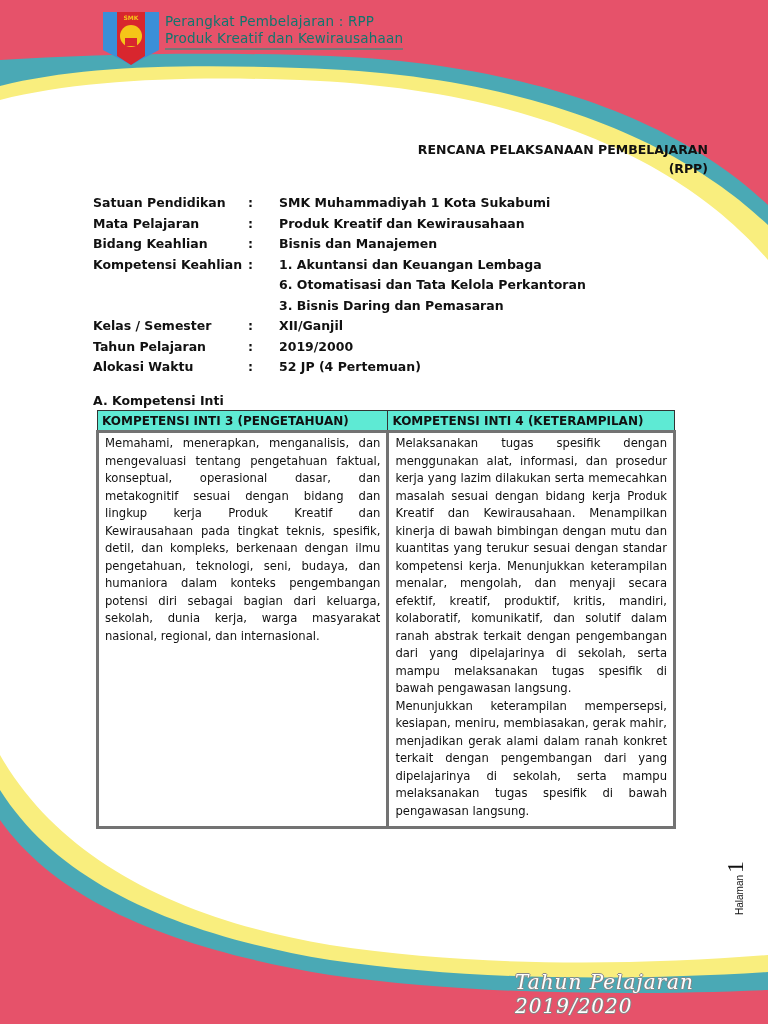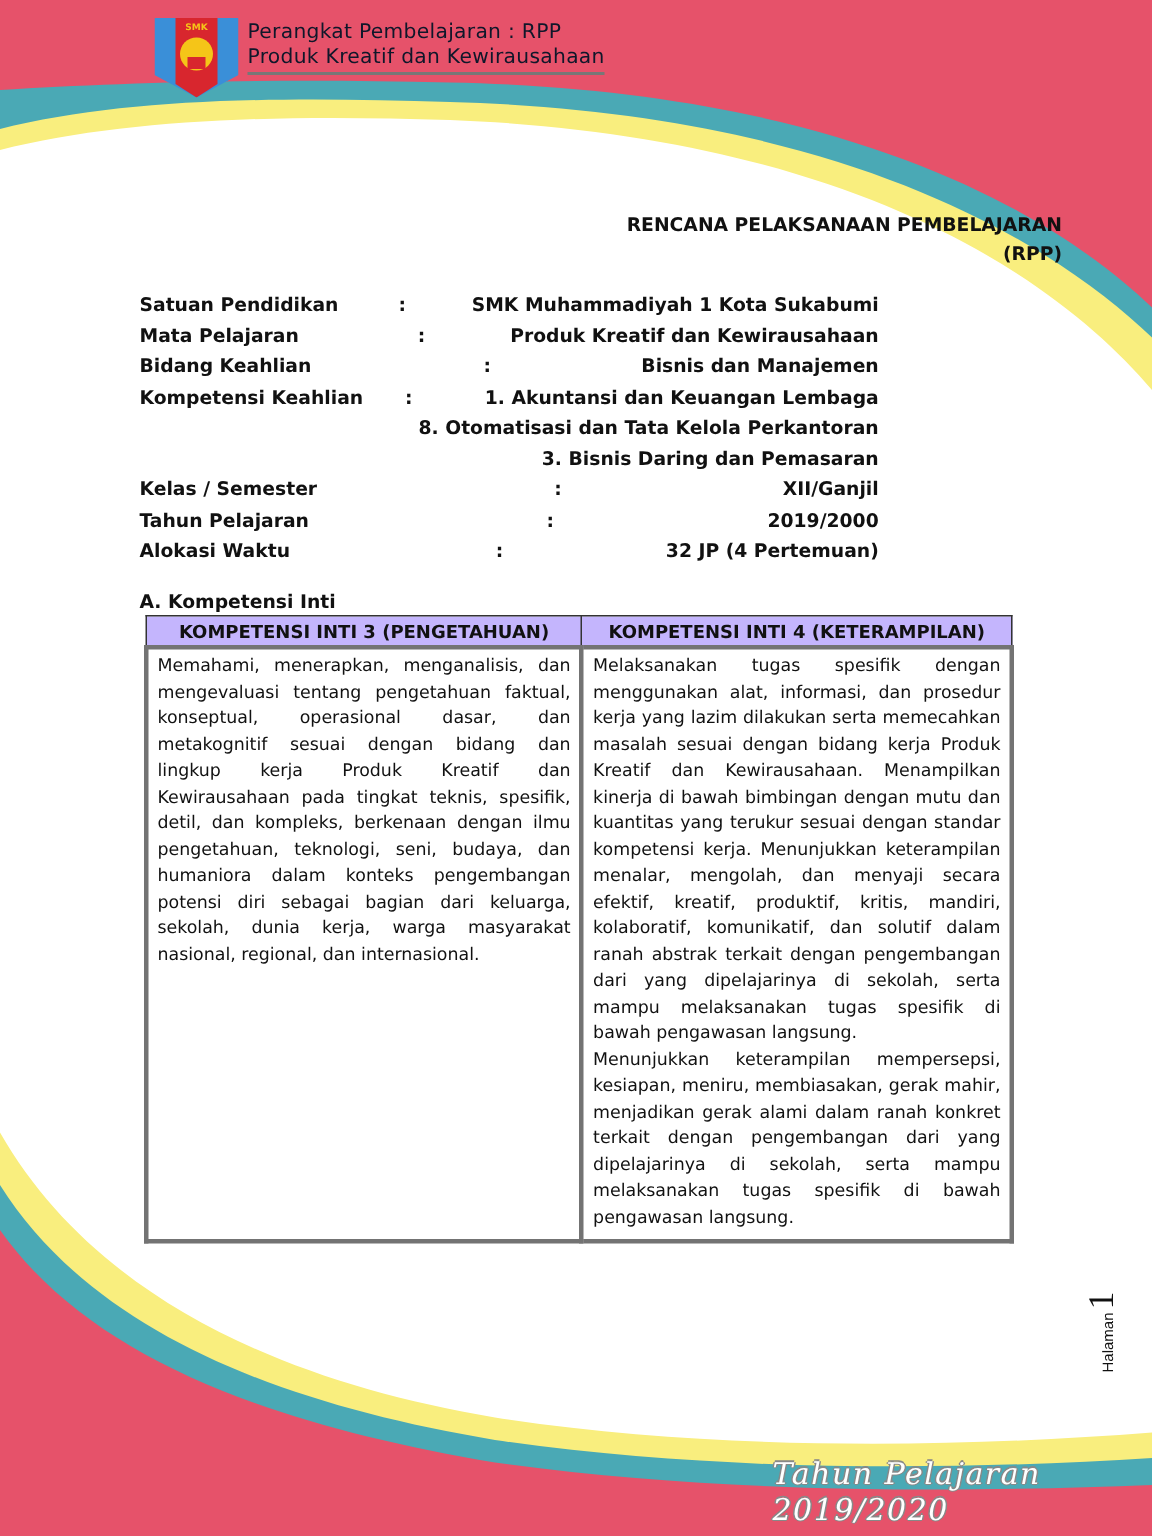--- a/index.html
+++ b/index.html
@@ -7,38 +7,38 @@
     width: 768px; height: 1024px; position: relative; overflow: hidden;
     background: #ffffff;
     font-family: "DejaVu Sans", sans-serif;
     color: #111;
   }
   .bg { position: absolute; left: 0; top: 0; width: 768px; height: 1024px; z-index: 0; }
   .layer { position: absolute; z-index: 2; }
 
   
   .logo { left: 103px; top: 10px; width: 56px; height: 55px; }
-  .header-text { left: 165px; top: 13px; font-family: "DejaVu Sans", sans-serif; font-size: 13.5px; line-height: 17px; color: #0f172a; letter-spacing: 0.2px; }
+  .header-text { left: 165px; top: 13px; font-family: "DejaVu Sans", sans-serif; font-size: 13.5px; line-height: 17px; color: #0f766e; letter-spacing: 0.2px; }
   .header-text .l2 { border-bottom: 2px solid #777; display: inline-block; padding-bottom: 1px; }
 
   
   .doc-title { left: 0; width: 708px; top: 140px; text-align: right; font-weight: bold; font-size: 12.5px; line-height: 19px; }
 
   
   .ident { left: 93px; top: 193px; font-size: 12.5px; font-weight: bold; }
-  .ident .row { display: flex; height: 20.5px; line-height: 20.5px; justify-content: space-between; }
+  .ident .row { display: flex; height: 20.5px; line-height: 20.5px; }
   .ident .lbl { width: 155px; }
   .ident .colon { width: 31px; }
   .ident .val { white-space: nowrap; }
 
   .section-a { left: 93px; top: 393px; font-size: 12.5px; font-weight: bold; }
 
   
   .ki { left: 96px; top: 410px; width: 580px; border-collapse: collapse; font-size: 12px; }
-  .ki th { background: #c4b5fd; border: 1px solid #333; font-weight: bold; font-size: 12px; height: 19px; padding: 0 4px; text-align: center; }
+  .ki th { background: #5eead4; border: 1px solid #333; font-weight: bold; font-size: 12px; height: 19px; padding: 0 4px; text-align: left; }
   .ki td { border: 3px solid #737373; vertical-align: top; padding: 2px 6px 6px 6px; text-align: justify; text-align-last: left; line-height: 17.5px; font-size: 11.6px; }
   .ki td p { margin: 0; }
   .ki .c1 { width: 279px; }
   .ki .c2 { width: 275px; }
 
   .page-num { left: 707px; top: 840px; transform: rotate(-90deg); transform-origin: left top; white-space: nowrap; }
   .page-num .hl { font-size: 10px; font-family: "Liberation Sans", sans-serif; }
   .page-num .pn { font-family: "Liberation Serif", serif; font-size: 24px; margin-left: 2px; }
 
   .footer-text { left: 515px; top: 970px; font-family: "DejaVu Serif", serif; font-style: italic; font-size: 20px; color: #fff; letter-spacing: 1px;
@@ -93,41 +93,41 @@
       <span class="val">Bisnis dan Manajemen</span>
     </div>
   <div class="row">
       <span class="lbl">Kompetensi Keahlian</span>
       <span class="colon">:</span>
       <span class="val">1.  Akuntansi dan Keuangan Lembaga</span>
     </div>
   <div class="row">
       <span class="lbl"></span>
       <span class="colon"></span>
-      <span class="val">8.  Otomatisasi dan Tata Kelola Perkantoran</span>
+      <span class="val">6.  Otomatisasi dan Tata Kelola Perkantoran</span>
     </div>
   <div class="row">
       <span class="lbl"></span>
       <span class="colon"></span>
       <span class="val">3. Bisnis Daring dan Pemasaran</span>
     </div>
   <div class="row">
       <span class="lbl">Kelas / Semester</span>
       <span class="colon">:</span>
       <span class="val">XII/Ganjil</span>
     </div>
   <div class="row">
       <span class="lbl">Tahun Pelajaran</span>
       <span class="colon">:</span>
       <span class="val">2019/2000</span>
     </div>
   <div class="row">
       <span class="lbl">Alokasi Waktu</span>
       <span class="colon">:</span>
-      <span class="val">32 JP (4 Pertemuan)</span>
+      <span class="val">52 JP (4 Pertemuan)</span>
     </div>
 </div>
 
 <div class="layer section-a">A.  Kompetensi Inti</div>
 
 <table class="layer ki">
   <thead>
     <tr>
       <th class="c1">KOMPETENSI INTI 3 (PENGETAHUAN)</th>
       <th class="c2">KOMPETENSI INTI 4 (KETERAMPILAN)</th>

